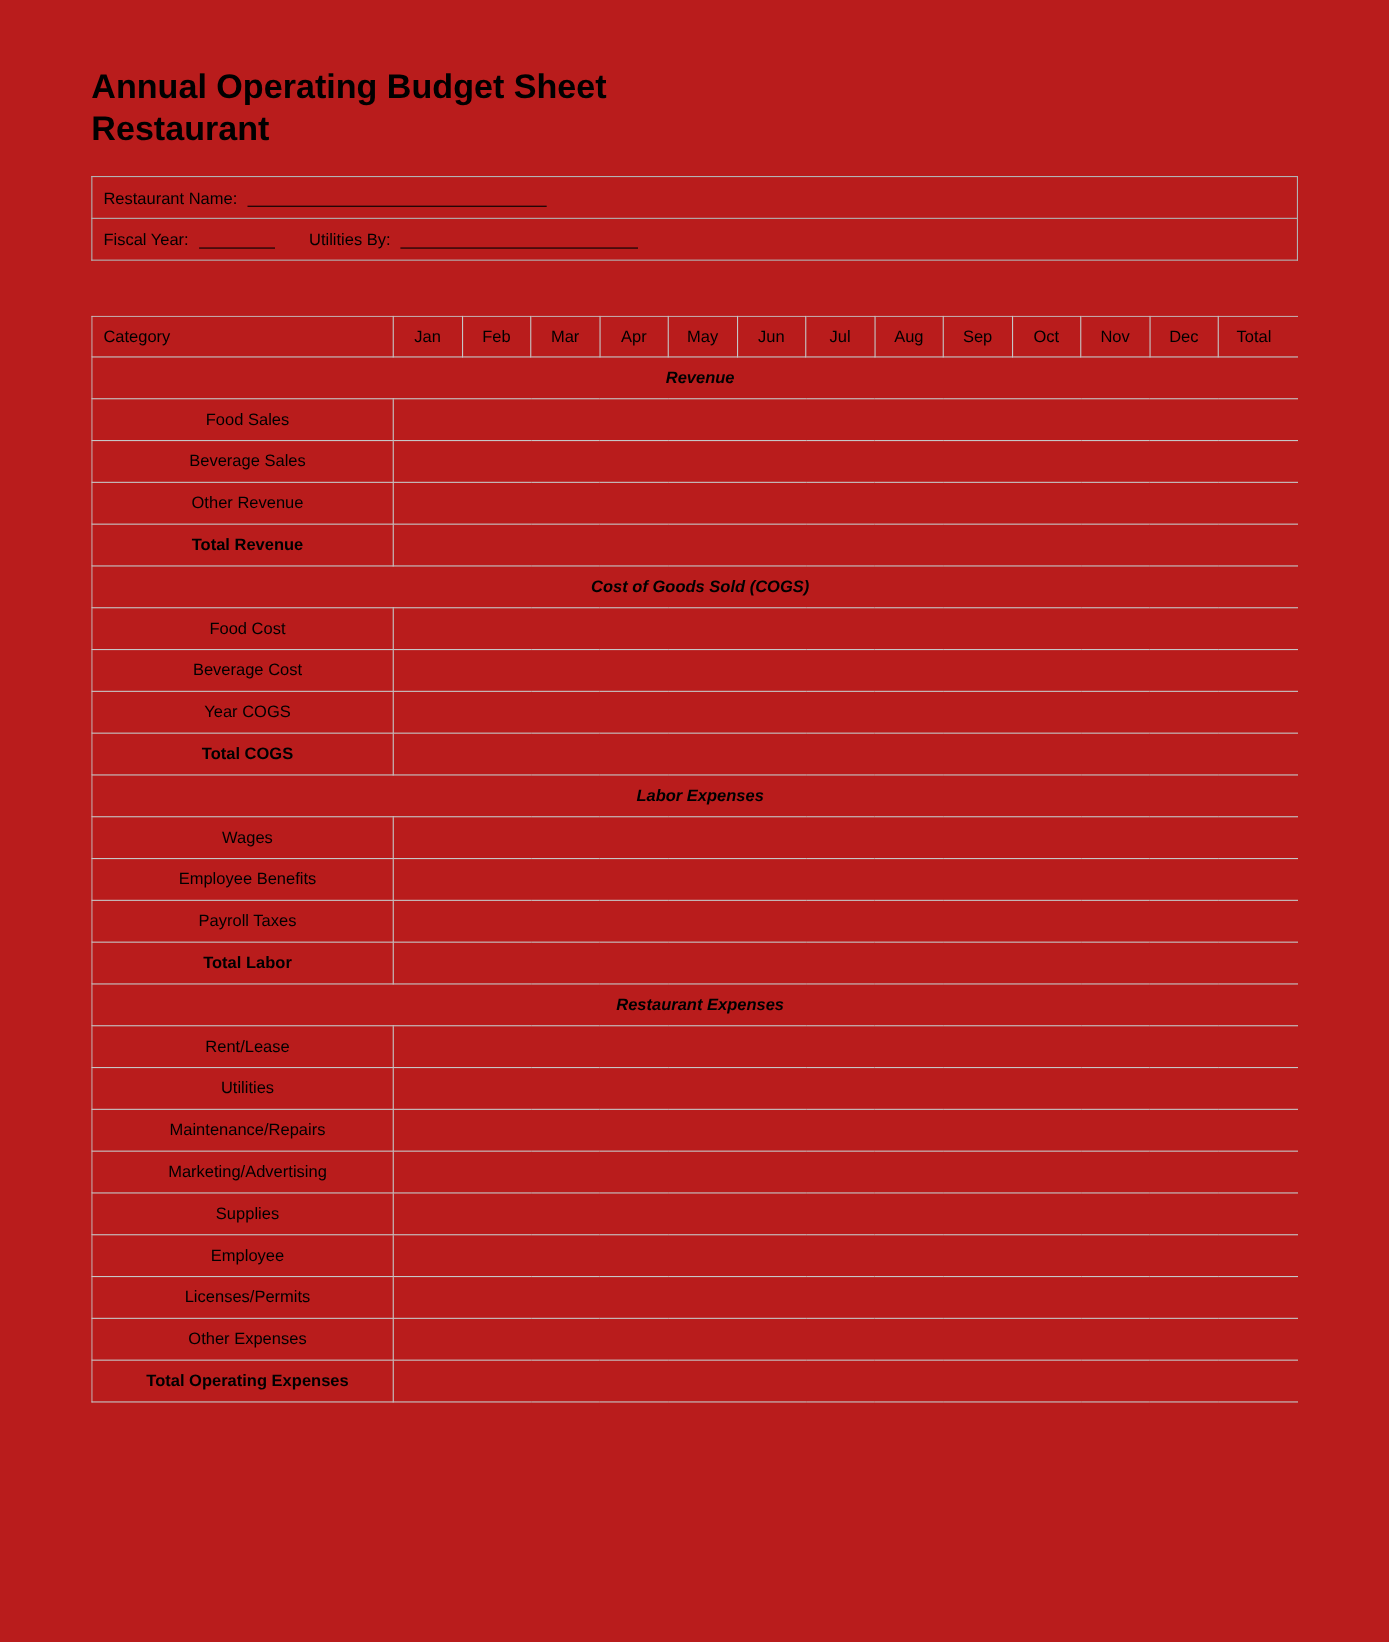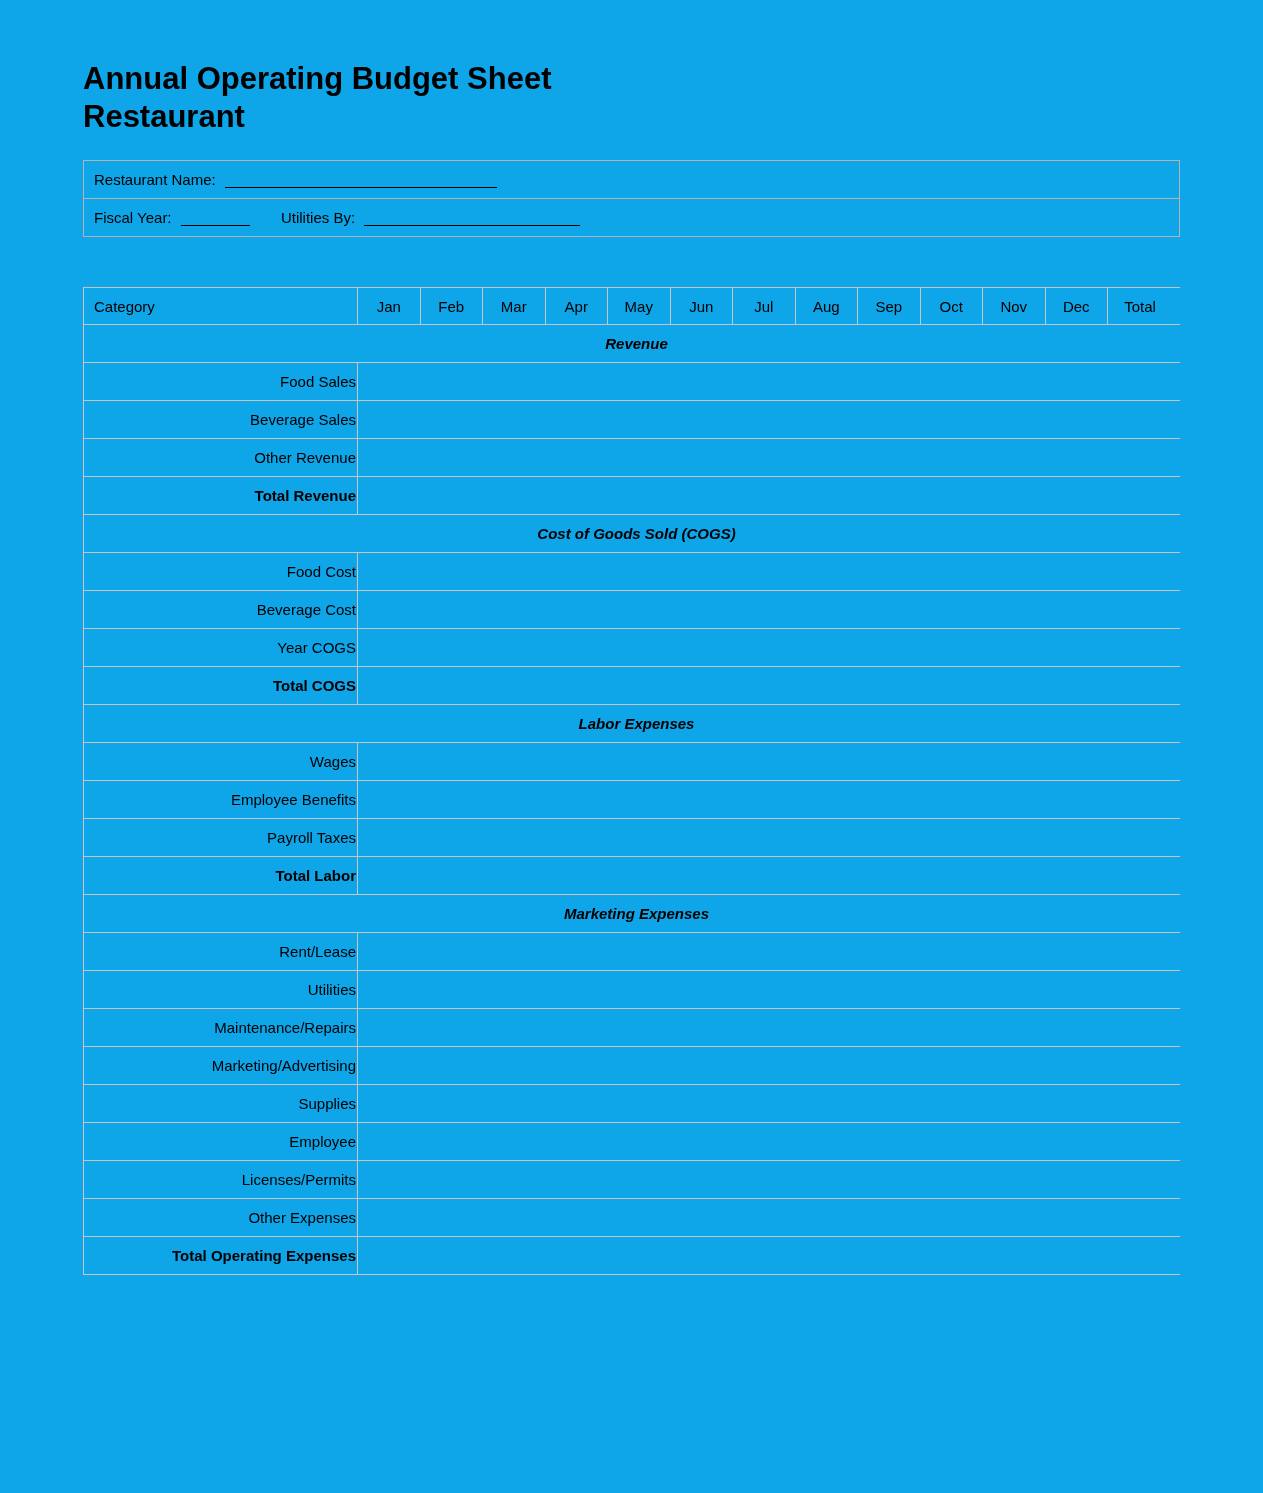--- a/index.html
+++ b/index.html
@@ -12,21 +12,21 @@
     width: 1263px;
     height: 1493px;
     font-family: "Liberation Sans", sans-serif;
     color: #000000;
   }
   .page {
     position: relative;
     width: 1263px;
     height: 1493px;
     overflow: hidden;
-    background: #0ea5e9;
+    background: #b91c1c;
   }
   .title {
     margin: 60px 83px 0 83px;
     font-size: 31px;
     line-height: 38px;
     font-weight: bold;
     letter-spacing: 0;
   }
   
   .info-table {
@@ -94,21 +94,21 @@
   }
   tr.row-section td {
     font-weight: bold;
     padding-left: 10px;
     text-align: center;
     font-style: italic;
   }
   tr.row-item td.cell-label,
   tr.row-total td.cell-label {
     padding-left: 10px;
-    text-align: right;
+    text-align: center;
   }
   tr.row-total td.cell-label {
     font-weight: bold;
   }
 </style>
 </head>
 <body>
 
 <div class="page">
 
@@ -224,21 +224,21 @@
           </tr>
           <tr class="row-item">
             <td class="cell-label">Payroll Taxes</td>
             <td colspan="13" class="cell-months"></td>
           </tr>
           <tr class="row-total">
             <td class="cell-label">Total Labor</td>
             <td colspan="13" class="cell-months"></td>
           </tr>
           <tr class="row-section">
-            <td colspan="14">Marketing Expenses</td>
+            <td colspan="14">Restaurant Expenses</td>
           </tr>
           <tr class="row-item">
             <td class="cell-label">Rent/Lease</td>
             <td colspan="13" class="cell-months"></td>
           </tr>
           <tr class="row-item">
             <td class="cell-label">Utilities</td>
             <td colspan="13" class="cell-months"></td>
           </tr>
           <tr class="row-item">

